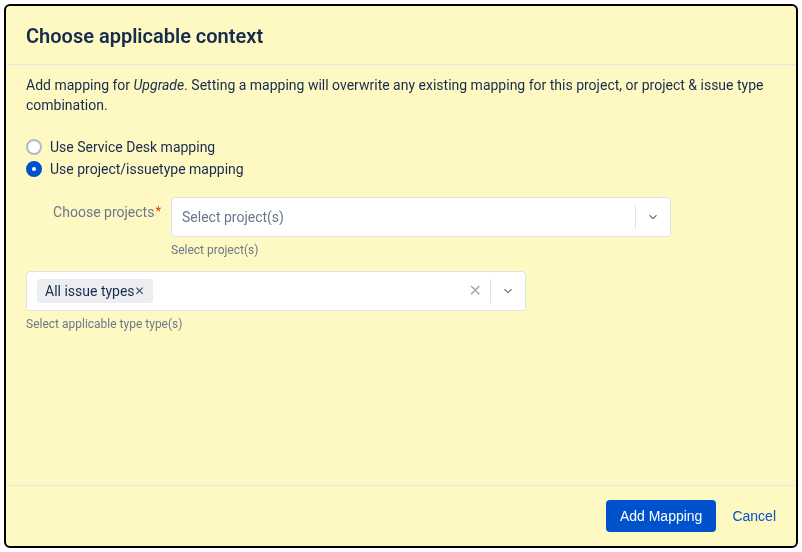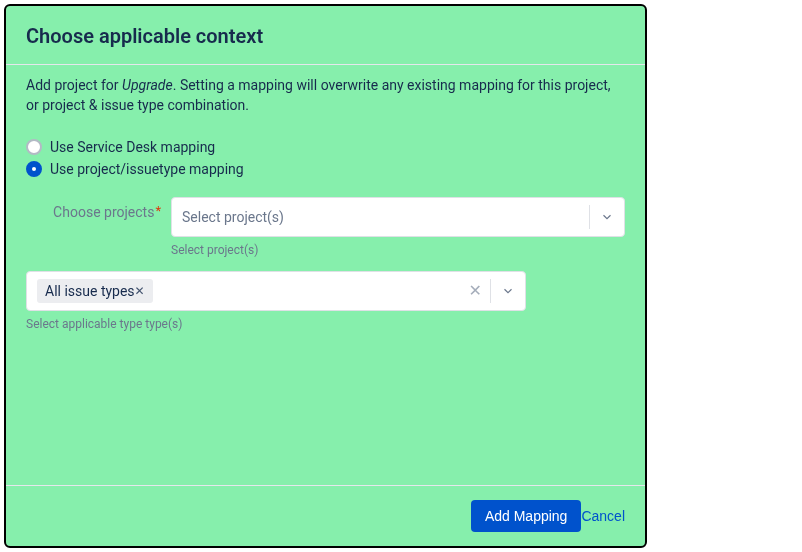--- a/index.html
+++ b/index.html
@@ -4,28 +4,28 @@
   <style>
     * { box-sizing: border-box; margin: 0; padding: 0; }
     body {
       font-family: -apple-system, BlinkMacSystemFont, "Segoe UI", Roboto, Helvetica, Arial, sans-serif;
       background: #fff;
       width: 802px;
       height: 552px;
       overflow: hidden;
     }
     .dialog {
-      width: 643px;
+      width: 794px;
       height: 544px;
       margin: 4px;
       border: 2px solid #000;
       border-radius: 6px;
       display: flex;
       flex-direction: column;
-      background: #86efac;
+      background: #fef9c3;
     }
     .dialog-header {
       padding: 18px 20px 16px 20px;
       border-bottom: 1px solid #e5e7ec;
     }
     .dialog-title {
       font-size: 20px;
       font-weight: 600;
       color: #172B4D;
     }
@@ -160,20 +160,21 @@
       font-size: 12px;
       color: #6B778C;
       margin-top: 6px;
     }
     .dialog-footer {
       border-top: 1px solid #e5e7ec;
       padding: 14px 20px;
       display: flex;
       justify-content: flex-end;
       align-items: center;
+      gap: 16px;
     }
     .btn-primary {
       background: #0052CC;
       color: #fff;
       border: none;
       font-size: 14px;
       font-weight: 500;
       padding: 8px 14px;
       border-radius: 4px;
       cursor: pointer;
@@ -191,21 +192,21 @@
 
 <div class="dialog">
 
   <div class="dialog-header">
     <h2 class="dialog-title">Choose applicable context</h2>
   </div>
 
   <div class="dialog-body">
 
     <p class="intro-text">
-      <span>Add project for </span><i>Upgrade</i><span>. Setting a mapping will overwrite any existing mapping for this project, or project &amp; issue type combination.</span>
+      <span>Add mapping for </span><i>Upgrade</i><span>. Setting a mapping will overwrite any existing mapping for this project, or project &amp; issue type combination.</span>
     </p>
 
     <div class="field-row">
       <div class="field-control radio-group">
         <label class="radio-option">
           <span class="radio-outer unsel"></span>
           <span class="radio-label">Use Service Desk mapping</span>
         </label>
         <label class="radio-option">
           <span class="radio-outer sel"></span>

